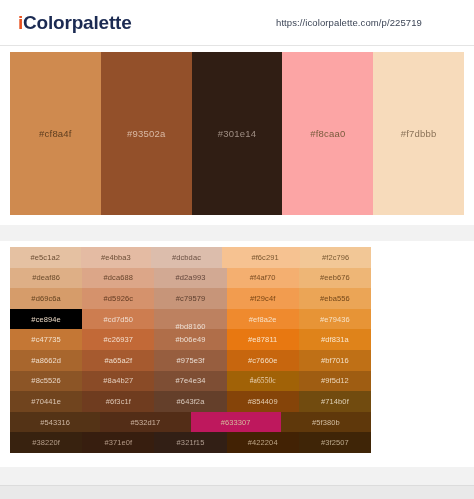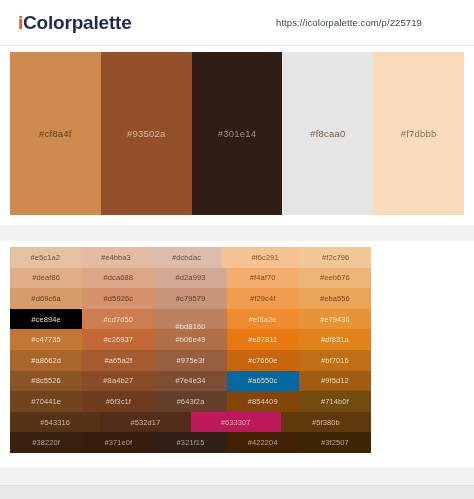--- a/index.html
+++ b/index.html
@@ -131,21 +131,21 @@
     <div class="main-band" id="main-band">
         <div class="main-swatch" style="background: rgb(207, 138, 79);">
           <span class="code" style="color: rgb(93, 61, 31);">#cf8a4f</span>
         </div>
         <div class="main-swatch" style="background: rgb(147, 80, 42);">
           <span class="code" style="color: rgb(217, 185, 164);">#93502a</span>
         </div>
         <div class="main-swatch" style="background: rgb(48, 30, 20);">
           <span class="code" style="color: rgb(159, 142, 131);">#301e14</span>
         </div>
-        <div class="main-swatch" style="background: #e5e5e5;">
+        <div class="main-swatch" style="background: #fca5a5;">
           <span class="code" style="color: rgb(122, 91, 61);">#f8caa0</span>
         </div>
         <div class="main-swatch" style="background: rgb(247, 219, 187);">
           <span class="code" style="color: rgb(138, 114, 88);">#f7dbbb</span>
         </div>
       </div>
   </div>
 
   <div class="gap"></div>
 
@@ -256,21 +256,21 @@
         <div class="grid-row">
           <div class="grid-cell" style="background: rgb(140, 85, 38);">
             <span class="code" style="color: rgb(230, 211, 194);">#8c5526</span>
           </div>
           <div class="grid-cell" style="background: rgb(138, 75, 39);">
             <span class="code" style="color: rgb(229, 208, 191);">#8a4b27</span>
           </div>
           <div class="grid-cell" style="background: rgb(126, 78, 52);">
             <span class="code" style="color: rgb(226, 211, 200);">#7e4e34</span>
           </div>
-          <div class="grid-cell" style="background: #0369a1;">
+          <div class="grid-cell" style="background: #a16207; font-family: Liberation Serif, serif;">
             <span class="code" style="color: rgb(236, 214, 187);">#a6550c</span>
           </div>
           <div class="grid-cell" style="background: rgb(159, 93, 18);">
             <span class="code" style="color: rgb(236, 216, 189);">#9f5d12</span>
           </div>
         </div>
         <div class="grid-row">
           <div class="grid-cell" style="background: rgb(112, 68, 30); align-items: center;">
             <span class="code" style="color: rgb(220, 199, 181);">#70441e</span>
           </div>

